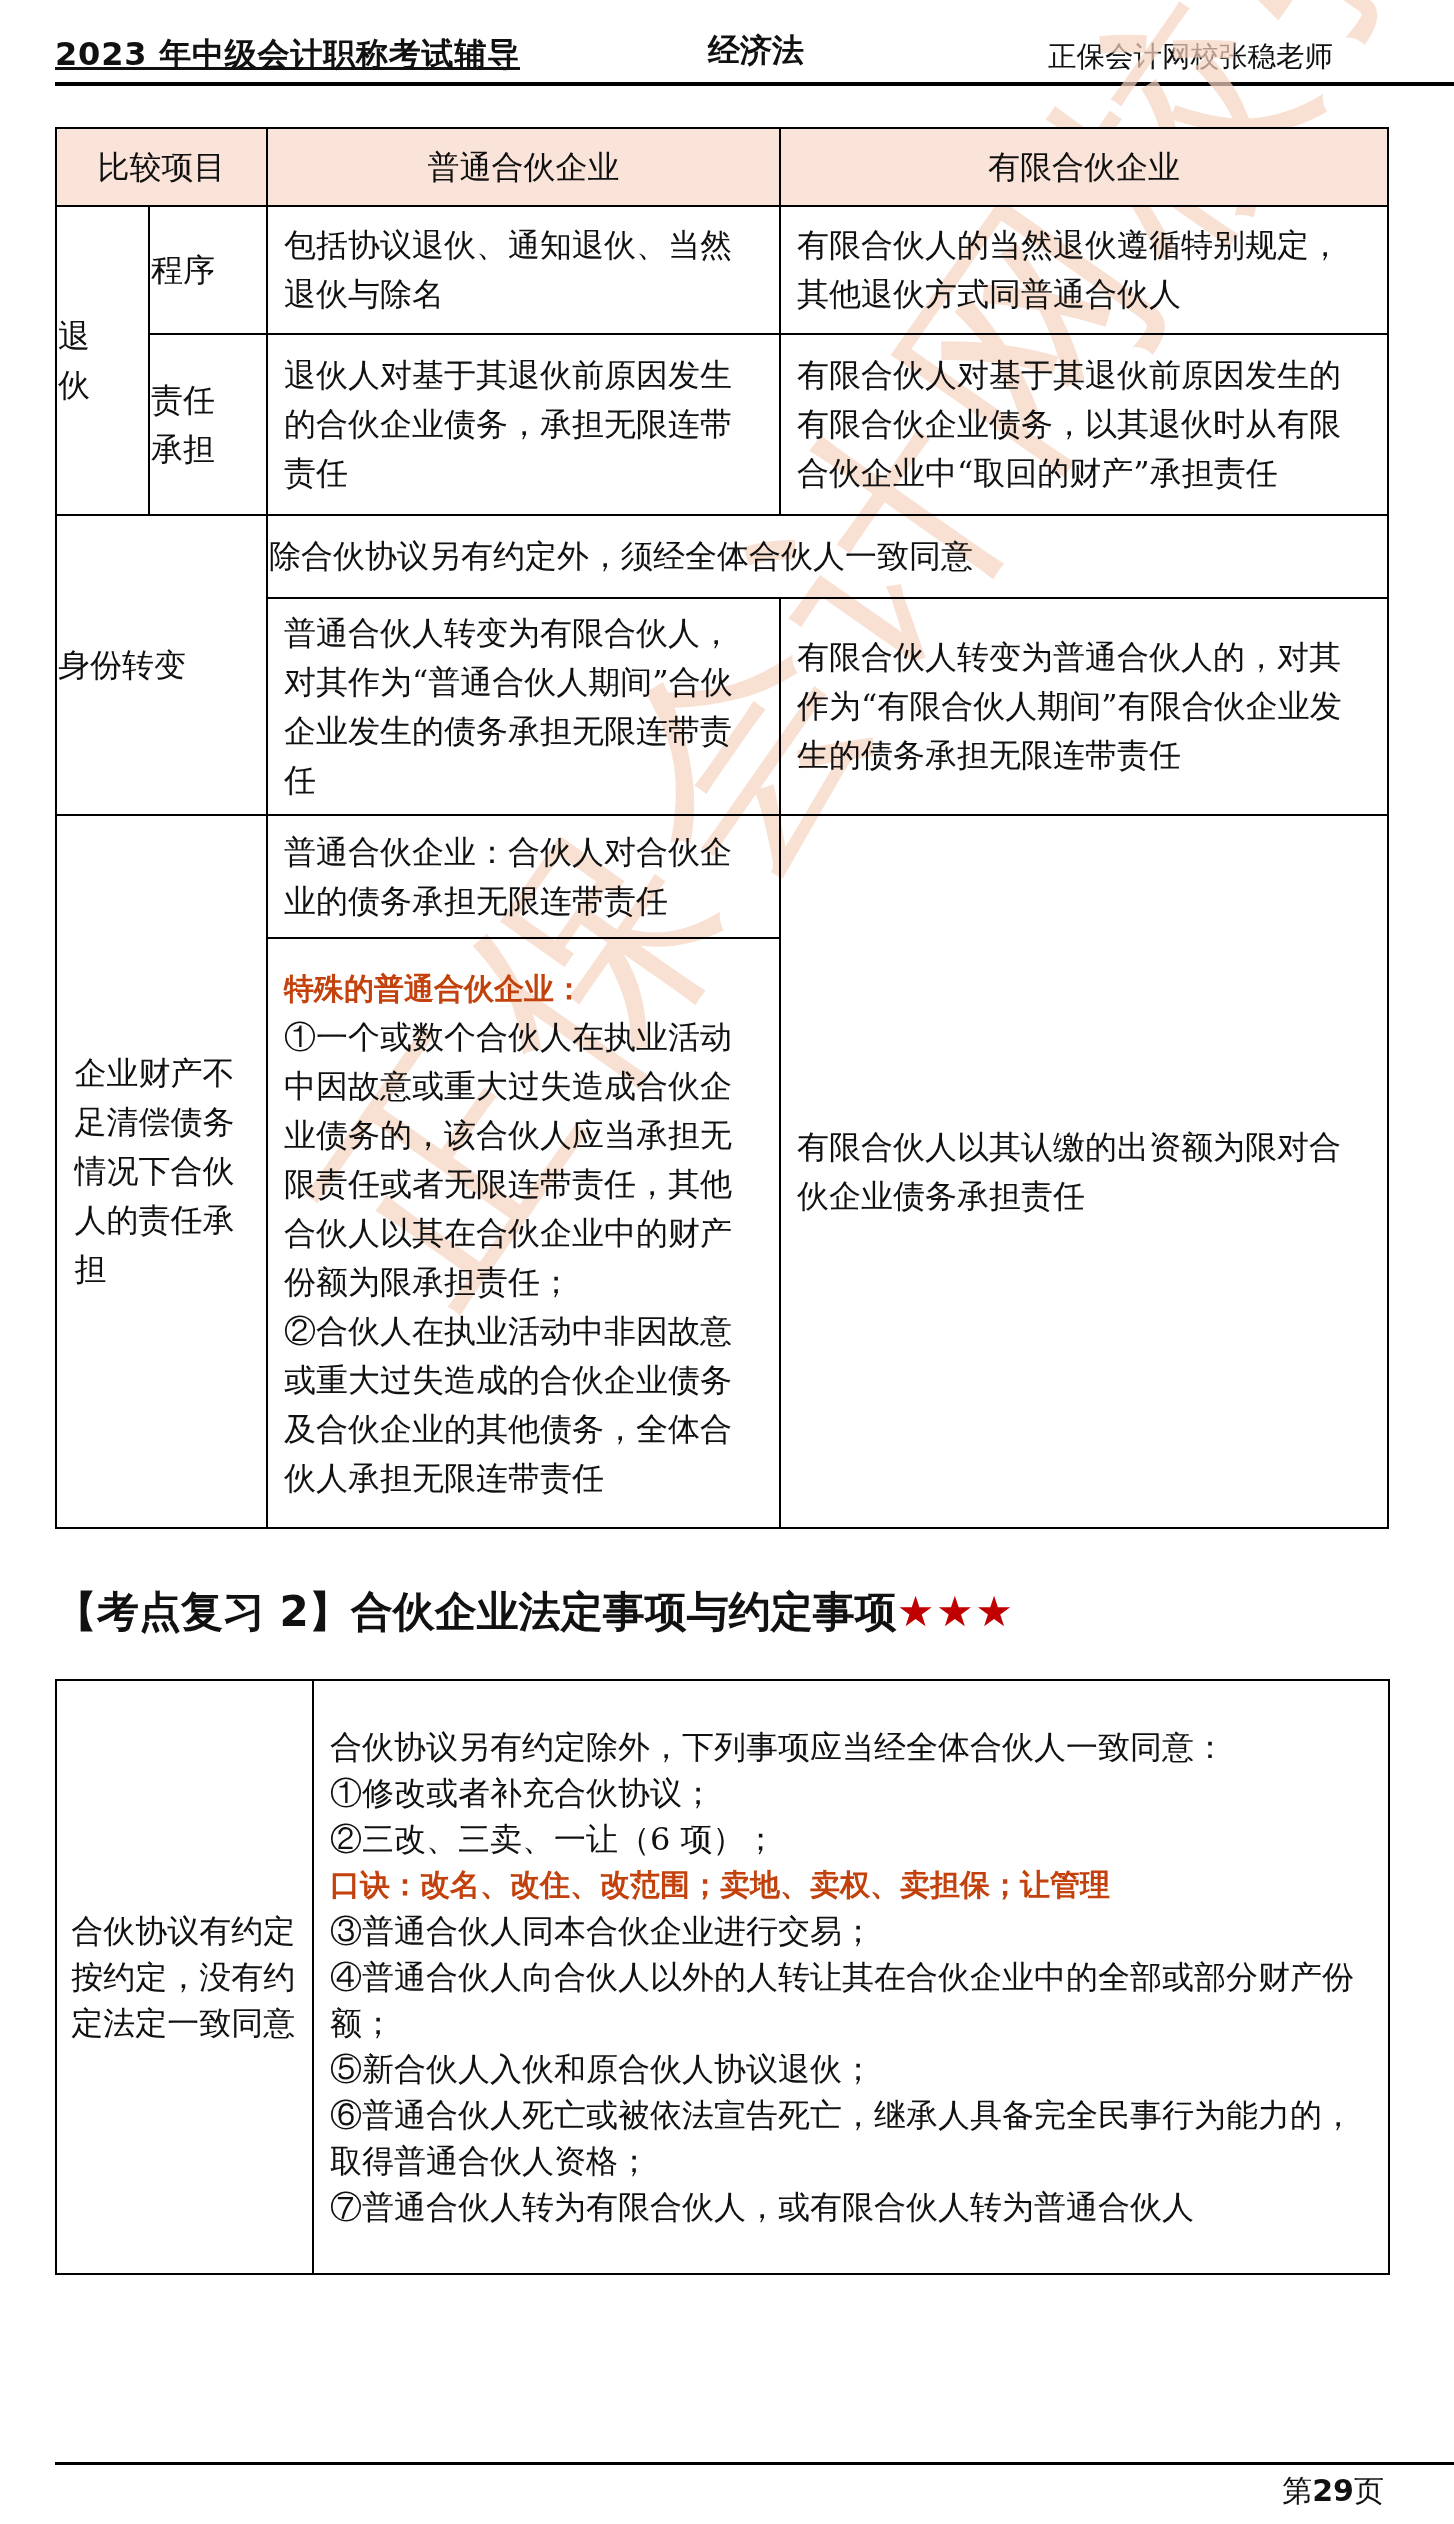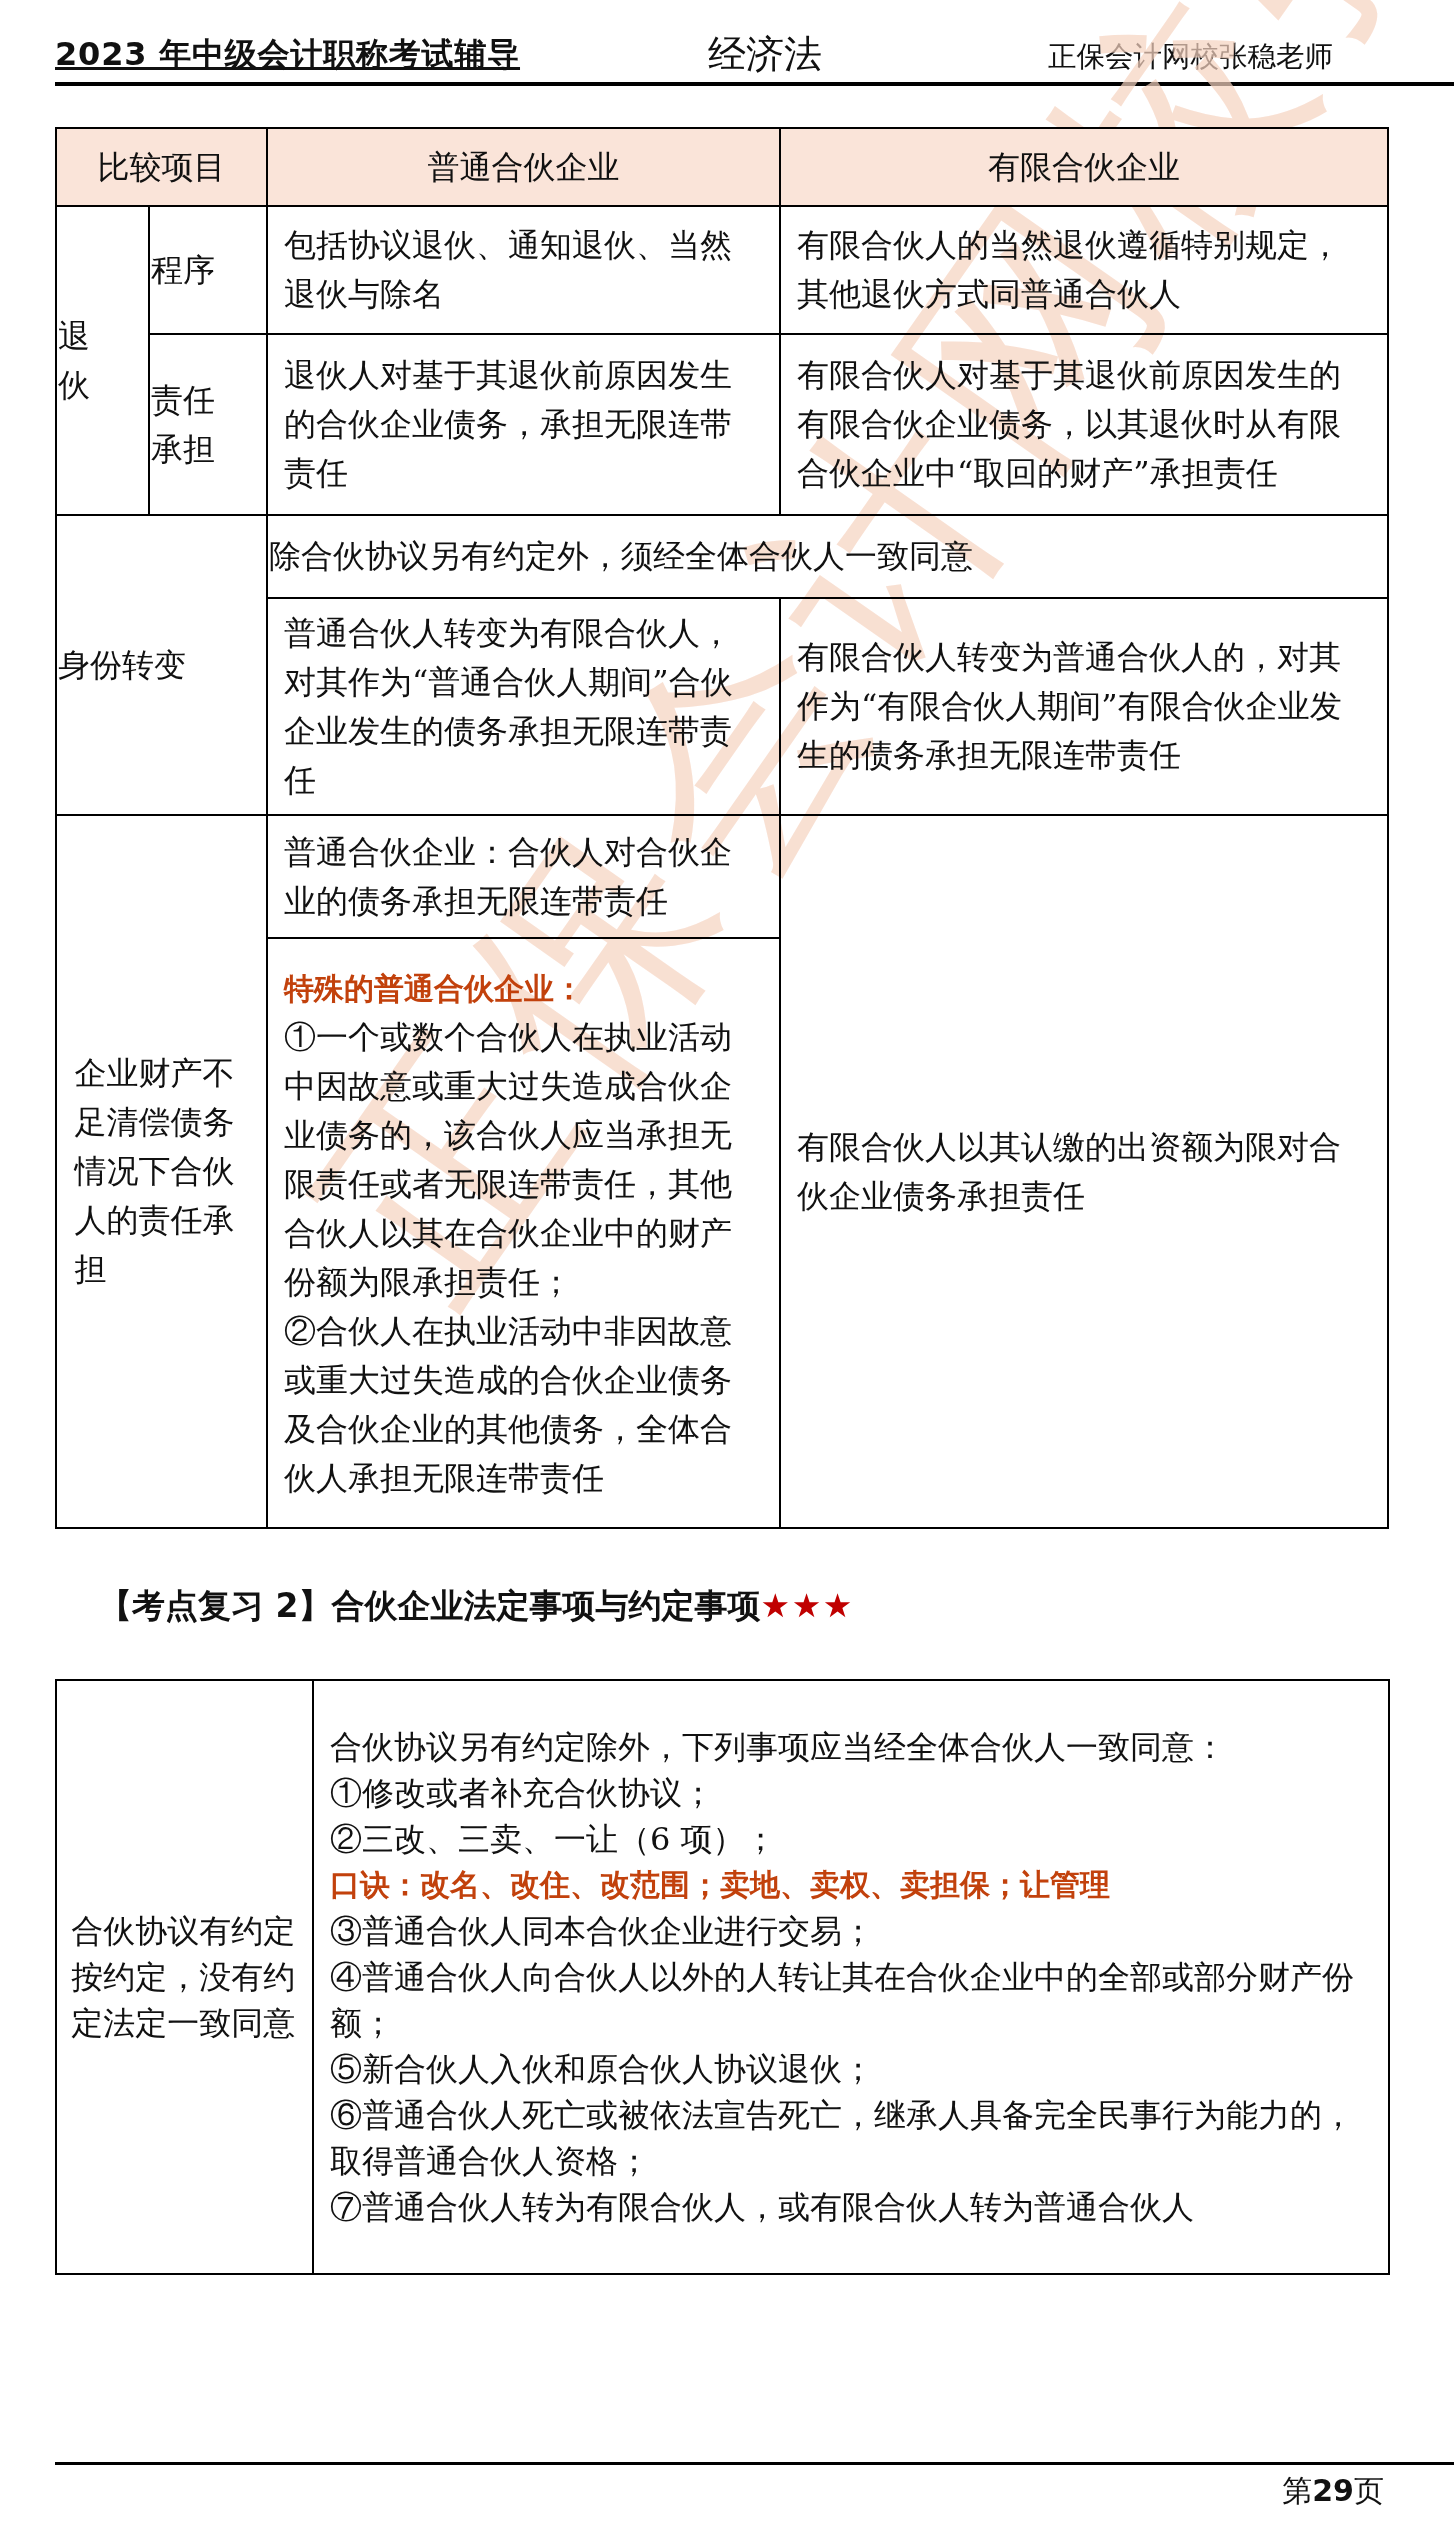--- a/index.html
+++ b/index.html
@@ -1,43 +1,43 @@
 <!DOCTYPE html>
 <html style="font-size:12.7px"><head>
 <meta charset="utf-8">
 <style>
   html, body { margin: 0; padding: 0; background: #ffffff; }
   body { width: 1455px; height: 2525px; position: relative; overflow: hidden;
          font-family: "DejaVu Serif", "Liberation Serif", serif; color: #111; }
 
   .header { position: absolute; left: 55px; right: 67px; top: 28.5px; height: 55px; }
   .header .left  { position: absolute; left: 0; top: 4.8px; font-family: "DejaVu Sans", sans-serif; font-weight: bold; font-size: 32px; letter-spacing: 0.8px; text-decoration: underline; }
-  .header .mid   { position: absolute; left: 653px; top: 0; font-size: 38px; font-weight: normal; font-family: "DejaVu Sans", sans-serif; text-align: right; }
+  .header .mid   { position: absolute; left: 653px; top: 0; font-size: 32px; font-weight: bold; font-family: "DejaVu Sans", sans-serif; text-align: right; }
   .header .right { position: absolute; right: 55px; top: 9.5px; font-size: 28.5px; }
   .header-rule { position: absolute; left: 55px; right: 0; top: 82px; height: 4px; background: #000; }
 
   .watermark { position: absolute; left: 95px; top: 554px; width: 1346px; pointer-events: none;
                transform: rotate(-55deg); transform-origin: center; font-size: 238px; color: #f6d3c0;
                opacity: 0.7; white-space: nowrap; z-index: 0; font-family: "DejaVu Serif", serif; letter-spacing: 16px; }
 
   table { border-collapse: collapse; position: absolute; z-index: 1; table-layout: fixed; }
   td, th { border: 2.4px solid #000; font-weight: normal; vertical-align: middle; font-size: 32px; line-height: 49px; }
   th { background: #fae4d9; height: 74px; text-align: center; }
   td.center { text-align: left; }
   td.pad { padding: 9.5px 16px; text-align: left; border-radius: 16px; }
   td { background: transparent; }
 
   #t1 { left: 55px; top: 127px; width: 1333px; }
   #t2 { left: 55px; top: 1679px; width: 1333px; }
 
   .blue { color: #c2410c; font-weight: bold; font-family: "DejaVu Sans", sans-serif; font-size: 30px; }
   .line { display: block; }
 
-  .section-heading { position: absolute; left: 55px; top: 1584px; font-size: 33px; font-weight: bold;
-                     font-family: "DejaVu Sans", sans-serif; z-index: 1; margin-left: 44px; }
+  .section-heading { position: absolute; left: 55px; top: 1584px; font-size: 42px; font-weight: bold;
+                     font-family: "DejaVu Sans", sans-serif; z-index: 1; }
   .stars { color: #c00000; letter-spacing: 1.6px; }
 
   .footer-rule { position: absolute; left: 55px; right: 0; top: 2462px; height: 3.2px; background: #000; }
   .page-num { position: absolute; right: 71px; top: 2471px; font-size: 30px; font-family: "DejaVu Sans", sans-serif; }
   .page-num b { font-weight: bold; }
 </style>
 </head>
 <body>
 
 <div class="header">

